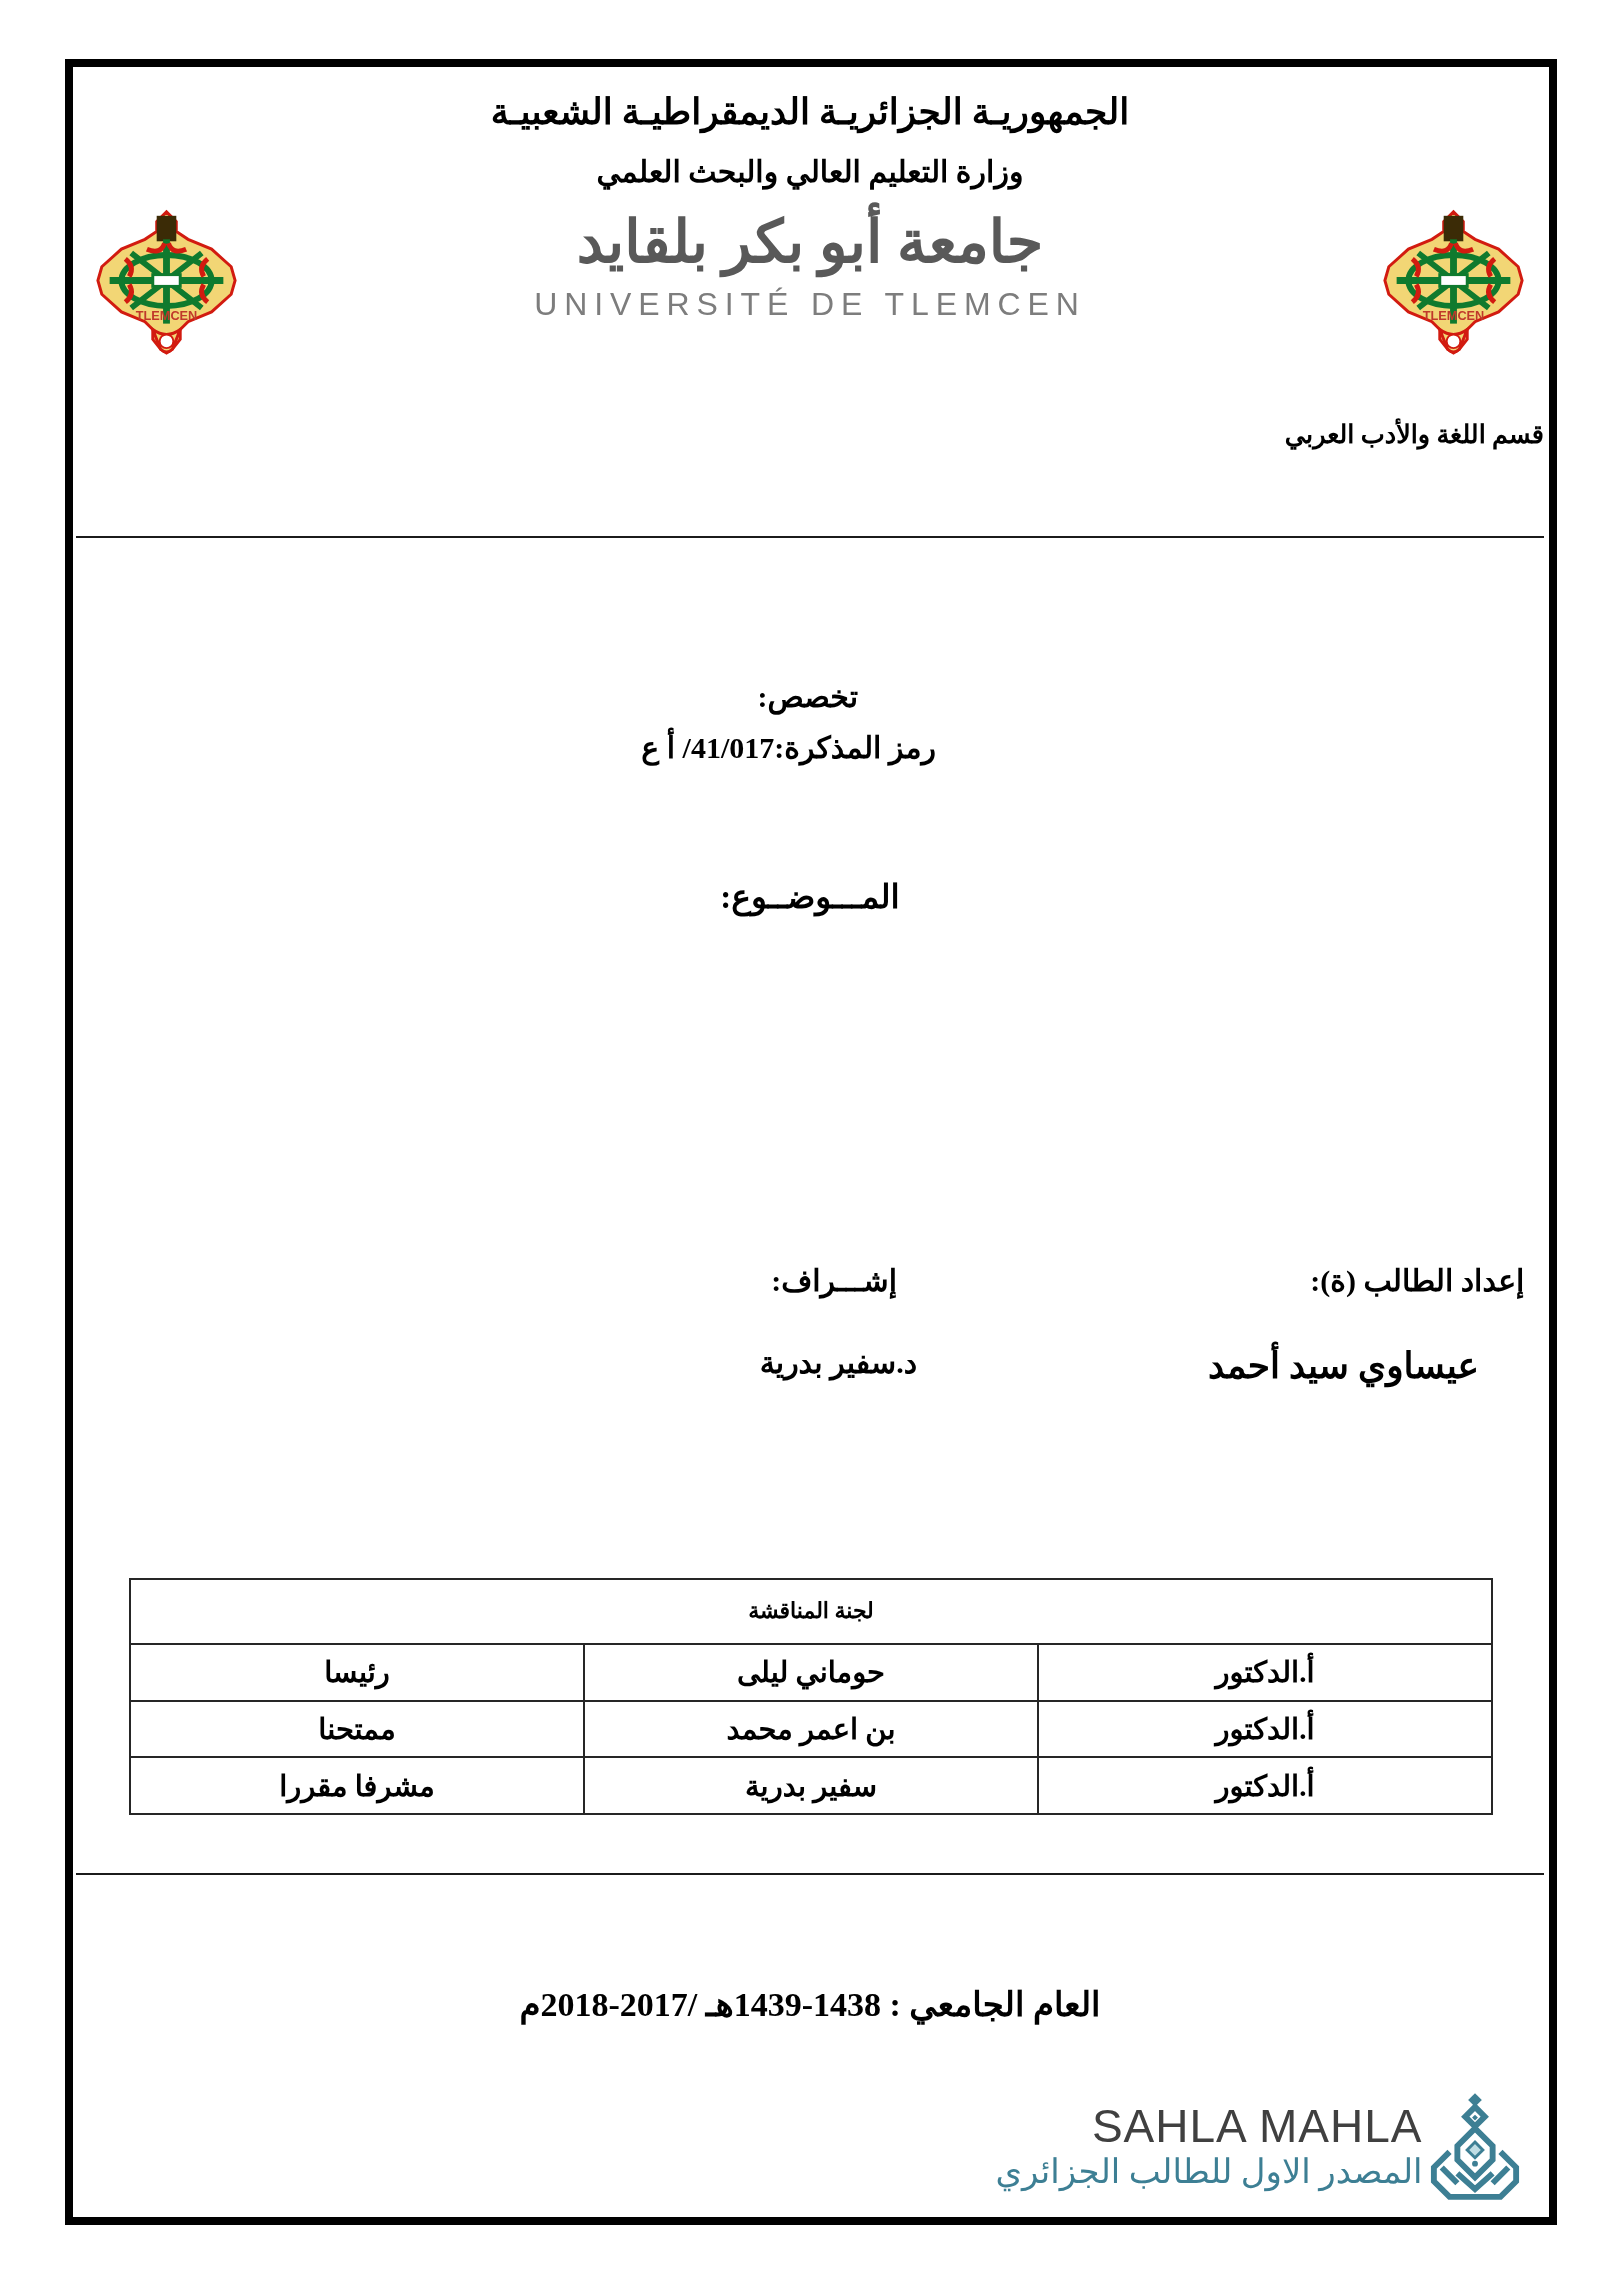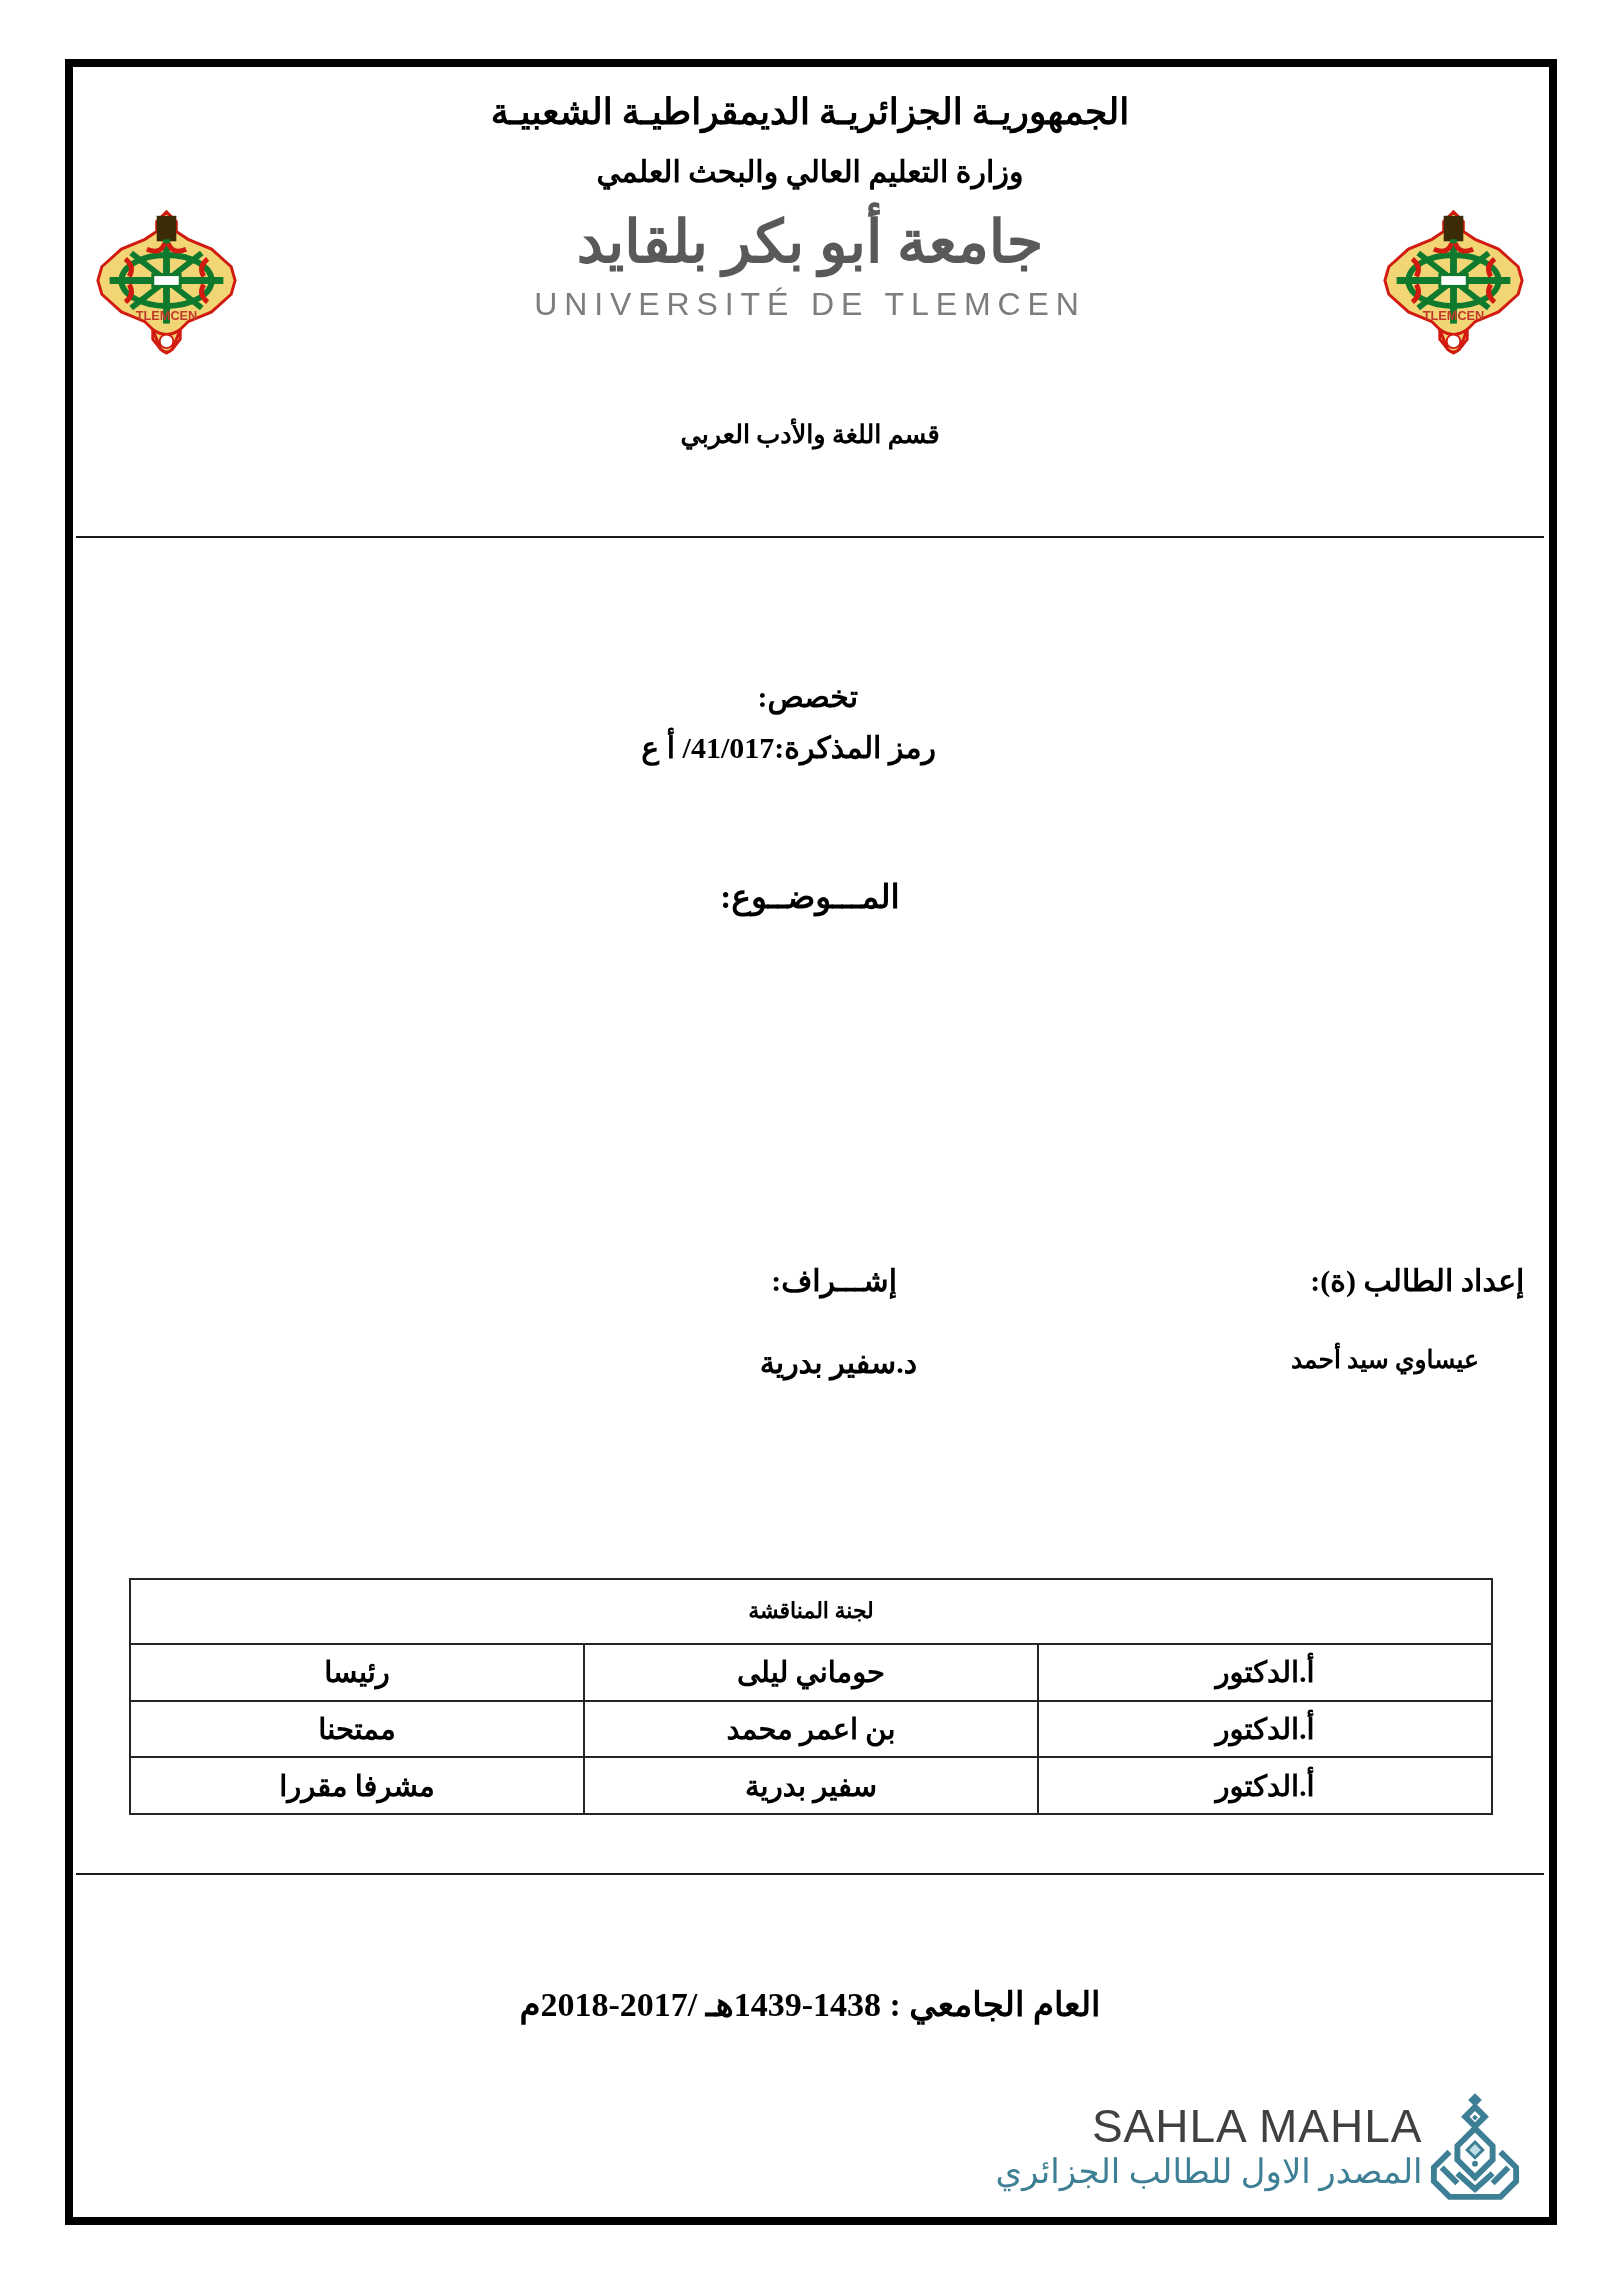--- a/index.html
+++ b/index.html
@@ -96,21 +96,21 @@
     white-space:nowrap;
   }
 
   
   .faculty{
     position:absolute;left:0;top:302px;width:1468px;
     text-align:center;font-size:27.4px;font-weight:bold;line-height:1.5;
   }
   .department{
     position:absolute;left:0;top:345px;width:1468px;
-    text-align:center;font-size:25.5px;font-weight:bold;line-height:1.5;
+    font-size:25.5px;font-weight:bold;line-height:1.5;
   }
 
   
   .thesis-line{
     position:absolute; left:0; top:510px; width:1468px;
     text-align:center; font-size:26.5px; font-weight:bold;
   }
   .speciality{
     position:absolute; right:686px; top:608px;
     font-size:30px;font-weight:bold;white-space:nowrap;
@@ -144,21 +144,21 @@
   .author-label{
     position:absolute; right:19.6px; top:1192px;
     font-size:30px;font-weight:bold;white-space:nowrap;
   }
   .supervisor-label{
     position:absolute; right:647px; top:1192px;
     font-size:30px;font-weight:bold;white-space:nowrap;
   }
   .author-name{
     position:absolute; right:65px; top:1274px;
-    font-size:25px;font-weight:bold;white-space:nowrap;
+    font-size:36px;font-weight:bold;white-space:nowrap;
   }
   .supervisor-name{
     position:absolute; right:627px; top:1274px;
     font-size:30px;font-weight:bold;white-space:nowrap;
   }
 
   
   .jury-table{
     position:absolute;
     left:53px; top:1507px;

